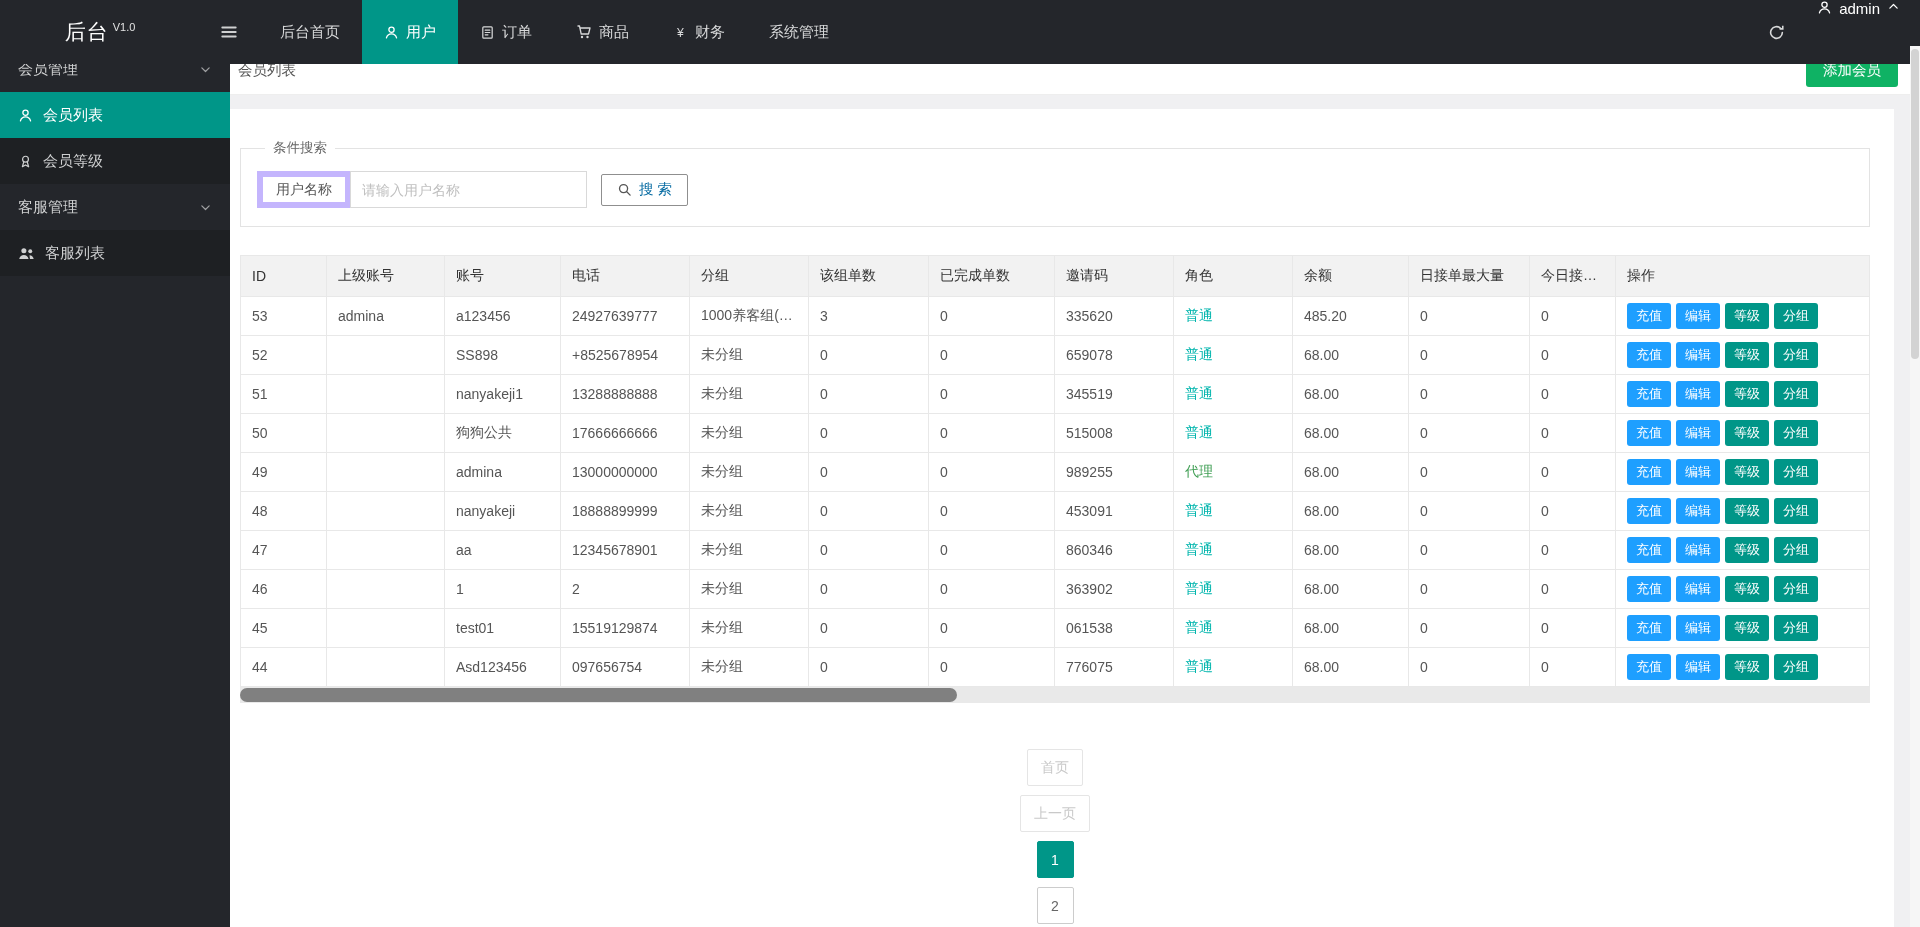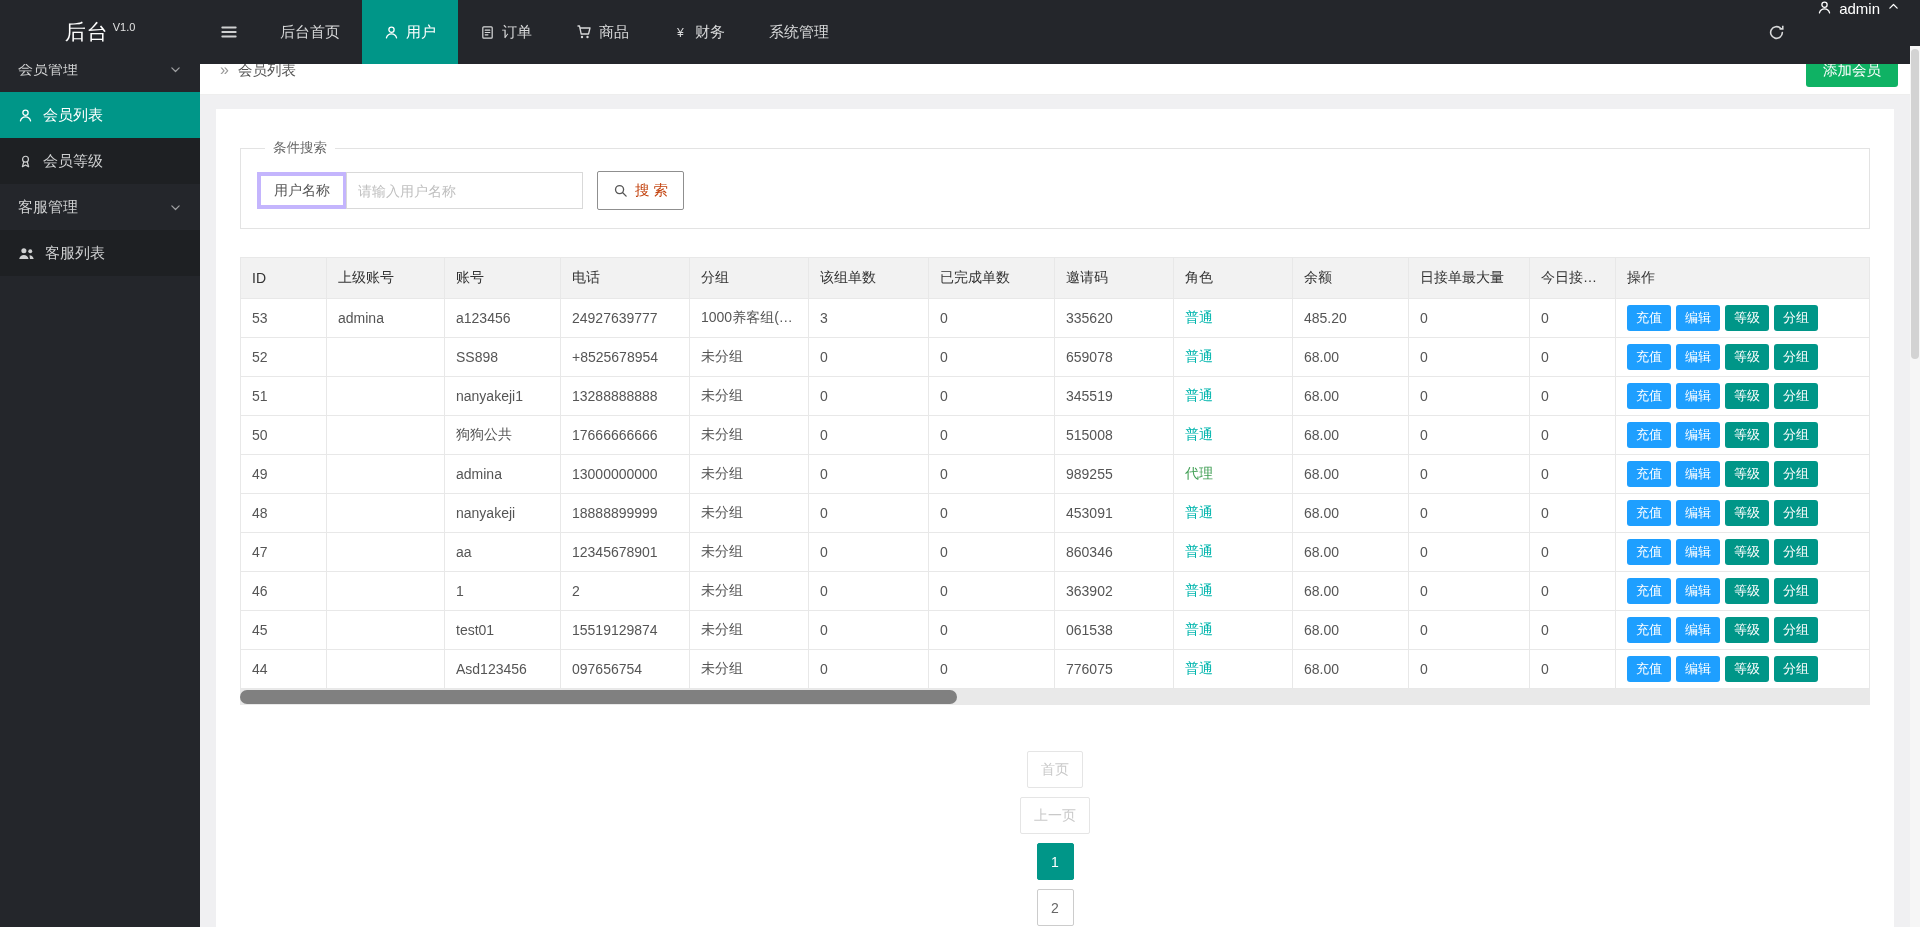--- a/index.html
+++ b/index.html
@@ -47,21 +47,21 @@
     display:flex;align-items:center;padding:0 18px;color:#d8d9da;
     background:transparent;border:none;cursor:pointer;
   }
   .user-menu{
     display:flex;align-items:flex-start;gap:7px;padding:0 20px 0 14px;
     color:#fff;font-size:15px;cursor:pointer;
   }
 
   
   .sidebar{
-    position:absolute;top:46px;left:0;bottom:0;width:200px;
+    position:absolute;top:46px;left:0;bottom:0;width:230px;
     background:var(--dark);z-index:10;
   }
   .side-item{
     height:46px;display:flex;align-items:center;gap:10px;
     padding:0 18px;color:#cfd0d1;font-size:15px;cursor:pointer;white-space:nowrap;
   }
   .side-item .chev{margin-left:auto;color:#9fa0a2;}
   .side-item.child{background:var(--dark-child);}
   .side-item.active{background:var(--accent);color:#fff;}
   .side-item.active .icon{color:#fff;}
@@ -87,32 +87,32 @@
 
   
   fieldset.search-box{
     border:1px solid #e3e3e3;padding:14px 16px 18px 16px;margin:8px 0 0 0;
   }
   fieldset.search-box legend{
     font-size:13.5px;color:#666;padding:0 8px;margin-left:8px;
   }
   .search-row{display:flex;align-items:center;}
   .ig-label{
-    border:4px solid #c4b5fd;height:37px;display:flex;align-items:center;
+    border:6px solid #c4b5fd;height:37px;display:flex;align-items:center;
     padding:0 13px;font-size:14px;color:#555;background:#fff;
   }
   .ig-input{
     border:1px solid #d9d9d9;margin-left:-1px;height:37px;width:237px;
     padding:0 11px;font-size:14px;color:#333;outline:none;font-family:inherit;
   }
   .ig-input::placeholder{color:#bfbfbf;}
   .search-btn{
-    margin-left:14px;height:39px;border:1px solid #8f8f8f;background:#fff;
+    margin-left:14px;height:32px;border:1px solid #8f8f8f;background:#fff;
     display:flex;align-items:center;gap:7px;padding:3px 15px;font-size:14.5px;
-    color:#c2410c;cursor:pointer;border-radius:2px;font-family:inherit;
+    color:#0369a1;cursor:pointer;border-radius:2px;font-family:inherit;
   }
   .search-btn .icon{color:#555;}
 
   
   .table-wrap{margin-top:28px;}
   table.member-table{border-collapse:collapse;width:100%;table-layout:fixed;}
   .member-table th,.member-table td{
     border:1px solid #e8e8e8;font-size:14px;text-align:left;
     padding:0 11px;white-space:nowrap;overflow:hidden;text-overflow:ellipsis;
   }

